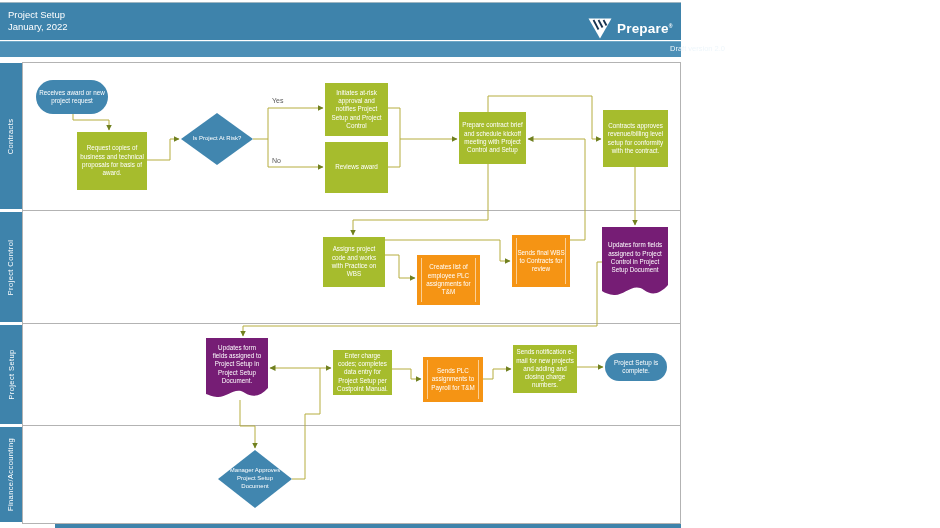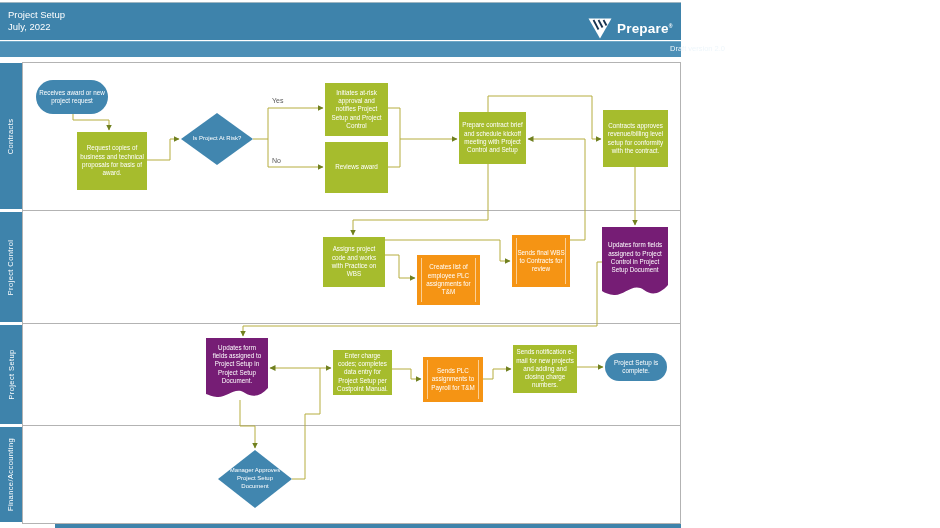--- a/index.html
+++ b/index.html
@@ -41,21 +41,21 @@
   .doc svg{position:absolute; left:0; top:0; width:100%; height:100%; z-index:0;}
   .doc span{position:relative; z-index:1;}
 </style>
 </head>
 <body>
 
 <div id="canvas">
 
   <div class="topline"></div>
   <div class="hdr">
-    <div class="hdr-title"><span>Project Setup</span><br><span>July, 2022</span></div>
+    <div class="hdr-title"><span>Project Setup</span><br><span>January, 2022</span></div>
     <div class="logo">
       <svg width="24" height="21" viewBox="0 0 24 21">
         <polygon points="0.5,0.5 23.5,0.5 12,20.5" fill="#ffffff"></polygon>
         <path d="M5.5 2 L10.5 11.5" stroke="#16324f" stroke-width="1.8" fill="none"></path>
         <path d="M10.5 2 L14.5 9.5" stroke="#16324f" stroke-width="1.8" fill="none"></path>
         <path d="M15.5 2 L18.5 7.5" stroke="#16324f" stroke-width="1.8" fill="none"></path>
       </svg>
       <span class="logo-name"><span>Prepare</span><sup class="logo-reg">®</sup></span>
     </div>
   </div>

